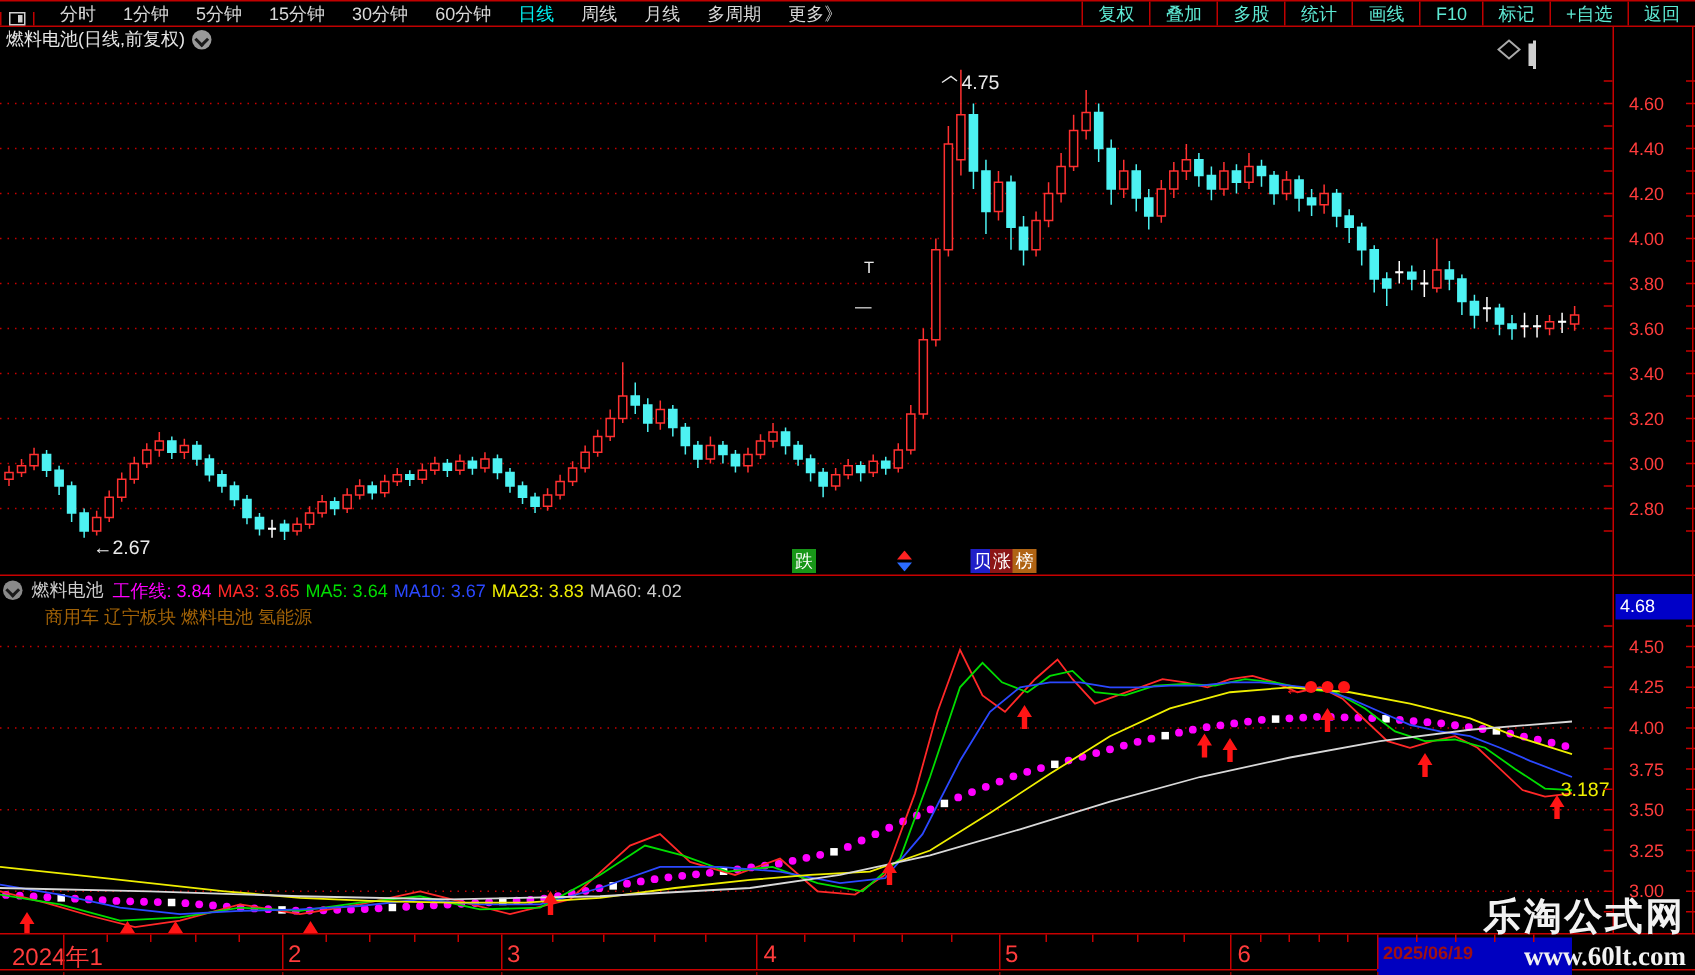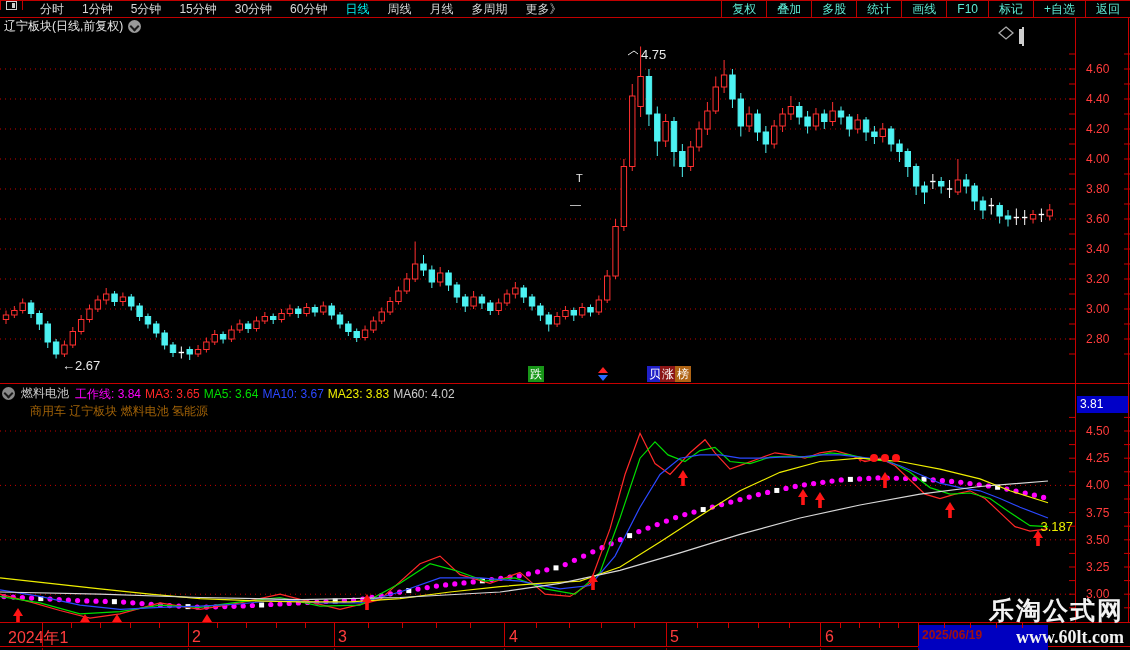--- a/index.html
+++ b/index.html
@@ -4,21 +4,21 @@
 <style>
   * { margin:0; padding:0; box-sizing:border-box; }
   html,body { background:#000; }
   body { width:1130px; height:650px; position:relative; overflow:hidden;
          font-family:"Liberation Sans", sans-serif; }
   .abs { position:absolute; }
 
   
   #toolbar { left:0; top:0; width:1130px; height:18px; background:#000;
              border-top:1px solid #c00000; border-bottom:1px solid #c00000;
-             display:flex; align-items:flex-start; }
+             display:flex; align-items:flex-end; }
   #tb-icon { width:23px; border:1px solid #c00000; border-top:none; border-bottom:none;
              display:flex; align-items:center; justify-content:center; }
   .winico { width:11px; height:9px; border:1px solid #cfcfcf; position:relative; }
   .winico::after { content:""; position:absolute; right:1px; top:1px; bottom:1px; width:3px; background:#cfcfcf; }
   #tb-left { display:flex; align-items:center; gap:0; padding-left:8px; }
   .tbitem { color:#d8d8d8; font-size:12px; padding:0 9px; line-height:16px; cursor:default; white-space:nowrap; }
   .tbitem.active { color:#00f0f0; }
   #tb-right { margin-left:auto; display:flex; }
   .tbbtn { color:#5eead4; font-size:12px; line-height:16px; padding:0 10px;
            border-left:1px solid #c00000; display:flex; align-items:center; white-space:nowrap; }
@@ -97,21 +97,21 @@
       <span class="tbbtn">统计</span>
       <span class="tbbtn">画线</span>
       <span class="tbbtn">F10</span>
       <span class="tbbtn">标记</span>
       <span class="tbbtn">+自选</span>
       <span class="tbbtn">返回</span>
     </div>
 </div>
 
 <div class="abs" id="titlebar">
-  <span id="title-text">辽宁板块(日线,前复权)</span>
+  <span id="title-text">燃料电池(日线,前复权)</span>
   <span class="circ-chev"></span>
 </div>
 
 
 <svg class="abs" style="left:998px;top:26px" width="16" height="14">
   <path d="M8 1 L15 7 L8 13 L1 7 Z" fill="none" stroke="#aaaaaa" stroke-width="1.3"></path>
 </svg>
 <span class="winico abs" style="left:1022px;top:28px"></span>
 
 
@@ -604,21 +604,21 @@
     <path d="M950 118 L955 126 L951.8 126 L951.8 134 L948.2 134 L948.2 126 L945 126 Z" fill="#ff1515"></path>
     <path d="M1038 146 L1043 154 L1039.8 154 L1039.8 162 L1036.2 162 L1036.2 154 L1033 154 Z" fill="#ff1515"></path>
     <text x="856" y="79" fill="#ff1515" font-size="13">←</text>
     <circle cx="874" cy="74" r="4" fill="#ff1515"></circle>
     <circle cx="885" cy="74" r="4" fill="#ff1515"></circle>
     <circle cx="896" cy="74" r="4" fill="#ff1515"></circle>
     <text x="1073" y="146.74399999999997" fill="#eeee00" font-size="13" text-anchor="end">3.187</text>
   </svg>
 
 
-<div class="blue-val" style="top:396px">3.81</div>
+<div class="blue-val" style="top:396px">4.68</div>
 <div id="panel-axis-labels">
     <div class="axlabel" style="left: 1086px; top: 424px;">4.50</div>
     <div class="axlabel" style="left: 1086px; top: 451.2px;">4.25</div>
     <div class="axlabel" style="left: 1086px; top: 478.4px;">4.00</div>
     <div class="axlabel" style="left: 1086px; top: 505.6px;">3.75</div>
     <div class="axlabel" style="left: 1086px; top: 532.8px;">3.50</div>
     <div class="axlabel" style="left: 1086px; top: 560px;">3.25</div>
     <div class="axlabel" style="left: 1086px; top: 587.2px;">3.00</div>
   </div>
 <svg class="abs" id="panel-ticks" style="left:1069px;top:384px" width="61" height="239">

